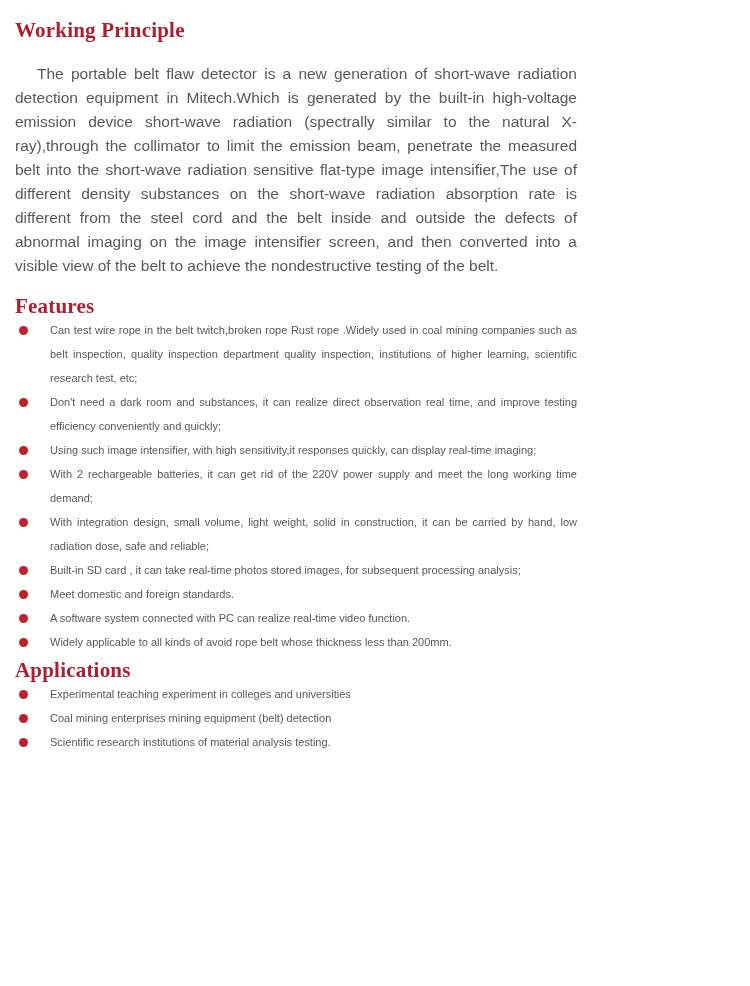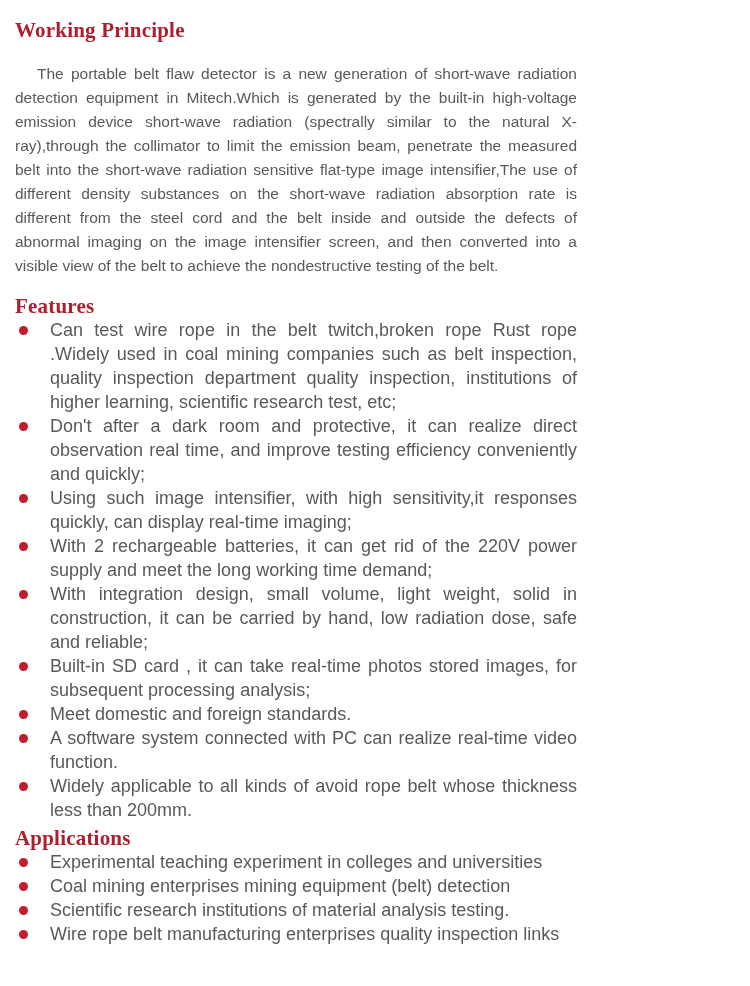--- a/index.html
+++ b/index.html
@@ -44,21 +44,21 @@
     list-style:none;
     margin:0;
     padding:0;
   }
   .list-working{margin-top:22px;}
   .list-scope{margin-top:26px;}
   .list-applications{margin-top:20px;}
   ul.bullet-list li{
     position:relative;
     padding-left:35px;
-    font-size:18px;
+    font-size:11px;
     line-height:24px;
     text-align:justify;
     color:var(--body-gray);
   }
   .dot{
     position:absolute;
     left:4px;top:7.5px;
     width:9px;height:9px;
     border-radius:50%;
     background:var(--bullet-red);
@@ -71,21 +71,21 @@
 
   <section>
     <h2 class="section-heading">Working Principle</h2>
     <p class="body-paragraph">The portable belt flaw detector is a new generation of short-wave radiation detection equipment in Mitech.Which is generated by the built-in high-voltage emission device short-wave radiation (spectrally similar to the natural X-ray),through the collimator to limit the emission beam, penetrate the measured belt into the short-wave radiation sensitive flat-type image intensifier,The use of different density substances on the short-wave radiation absorption rate is different from the steel cord and the belt inside and outside the defects of abnormal imaging on the image intensifier screen, and then converted into a visible view of the belt to achieve the nondestructive testing of the belt.</p>
   </section>
 
   <section>
     <h2 class="section-heading heading-features">Features</h2>
     <ul class="bullet-list list-working">
       <li><span class="dot"></span><span>Can test wire rope in the belt twitch,broken rope Rust rope .Widely used in coal mining companies such as belt inspection, quality inspection department quality inspection, institutions of higher learning, scientific research test, etc;</span></li>
-      <li><span class="dot"></span><span>Don't after a dark room and protective, it can realize direct observation real time, and improve testing efficiency conveniently and quickly;</span></li>
+      <li><span class="dot"></span><span>Don't need a dark room and substances, it can realize direct observation real time, and improve testing efficiency conveniently and quickly;</span></li>
       <li><span class="dot"></span><span>Using such image intensifier, with high sensitivity,it responses quickly, can display real-time imaging;</span></li>
       <li><span class="dot"></span><span>With 2 rechargeable batteries, it can get rid of the 220V power supply and meet the long working time demand;</span></li>
       <li><span class="dot"></span><span>With integration design, small volume, light weight, solid in construction, it can be carried by hand, low radiation dose, safe and reliable;</span></li>
       <li><span class="dot"></span><span>Built-in SD card , it can take real-time photos stored images, for subsequent processing analysis;</span></li>
       <li><span class="dot"></span><span>Meet domestic and foreign standards.</span></li>
       <li><span class="dot"></span><span>A software system connected with PC can realize real-time video function.</span></li>
     </ul>
   </section>
 
   <section>
@@ -93,17 +93,16 @@
       <li><span class="dot"></span><span>Widely applicable to all kinds of avoid rope belt whose thickness less than 200mm.</span></li>
     </ul>
   </section>
 
   <section>
     <h2 class="section-heading heading-applications">Applications</h2>
     <ul class="bullet-list list-applications">
       <li><span class="dot"></span><span>Experimental teaching experiment in colleges and universities</span></li>
       <li><span class="dot"></span><span>Coal mining enterprises mining equipment (belt) detection</span></li>
       <li><span class="dot"></span><span>Scientific research institutions of material analysis testing.</span></li>
-      <li><span class="dot"></span><span>Wire rope belt manufacturing enterprises quality inspection links</span></li>
     </ul>
   </section>
 
 </div>
 
 </body></html>

